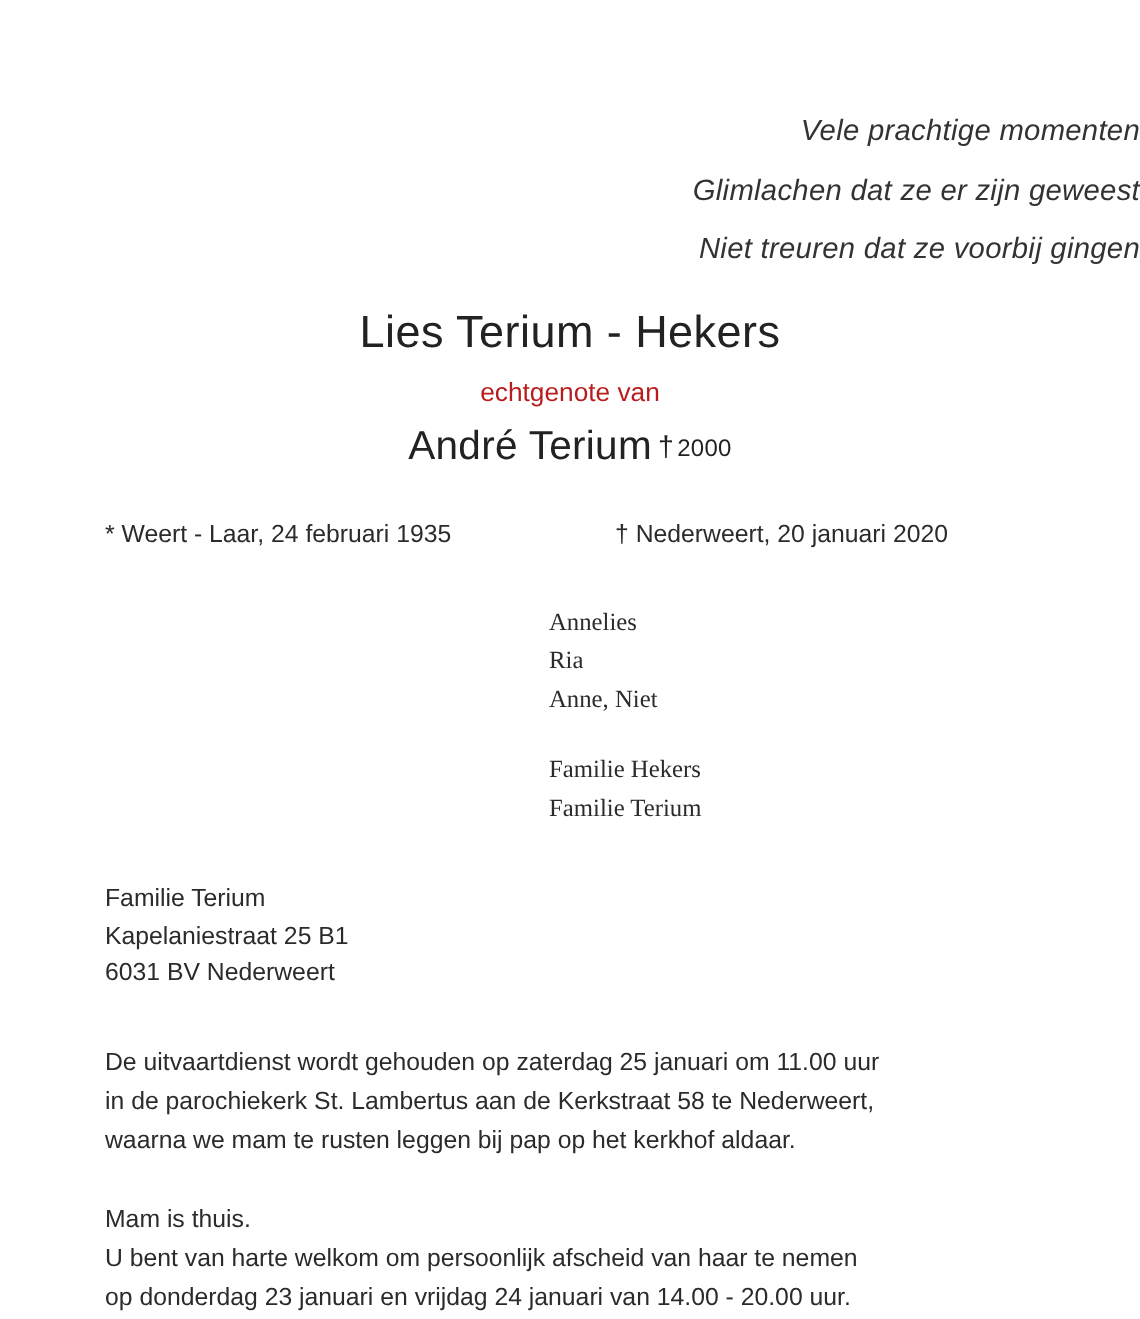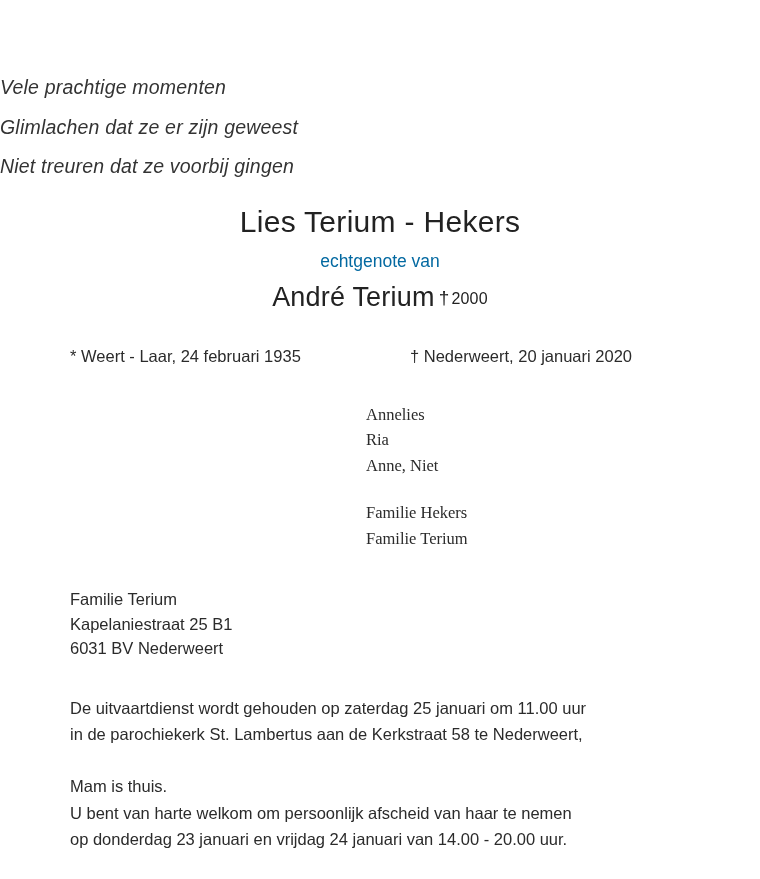--- a/index.html
+++ b/index.html
@@ -15,21 +15,21 @@
     overflow: hidden;
     position: relative;
   }
   .card {
     position: absolute;
     inset: 0;
     padding: 0;
   }
 
   .poem {
-    text-align: left;
+    text-align: right;
     font-style: italic;
     font-size: 19.5px;
     line-height: 1.0;
     color: #333333;
     margin-top: 78px;
     letter-spacing: 0.2px;
   }
   .poem div {
     margin-bottom: 20px;
   }
@@ -38,21 +38,21 @@
     text-align: center;
     font-size: 30px;
     font-weight: 500;
     color: #222222;
     margin-top: 28px;
     letter-spacing: 0.3px;
   }
   .spouse-label {
     text-align: center;
     font-size: 17.5px;
-    color: #0369a1;
+    color: #b91c1c;
     margin-top: 12px;
   }
   .spouse-name {
     text-align: center;
     font-size: 27px;
     color: #222222;
     margin-top: 10px;
     letter-spacing: 0.2px;
   }
   .spouse-name .dagger {
@@ -159,20 +159,21 @@
 
   <div class="address">
     <div>Familie Terium</div>
     <div>Kapelaniestraat 25 B1</div>
     <div>6031 BV Nederweert</div>
   </div>
 
   <div class="service">
     <div>De uitvaartdienst wordt gehouden op zaterdag 25 januari om 11.00 uur</div>
     <div>in de parochiekerk St. Lambertus aan de Kerkstraat 58 te Nederweert,</div>
+    <div>waarna we mam te rusten leggen bij pap op het kerkhof aldaar.</div>
   </div>
 
   <div class="visiting">
     <div>Mam is thuis.</div>
     <div>U bent van harte welkom om persoonlijk afscheid van haar te nemen</div>
     <div>op donderdag 23 januari en vrijdag 24 januari van 14.00 - 20.00 uur.</div>
   </div>
 
 
 </div>

